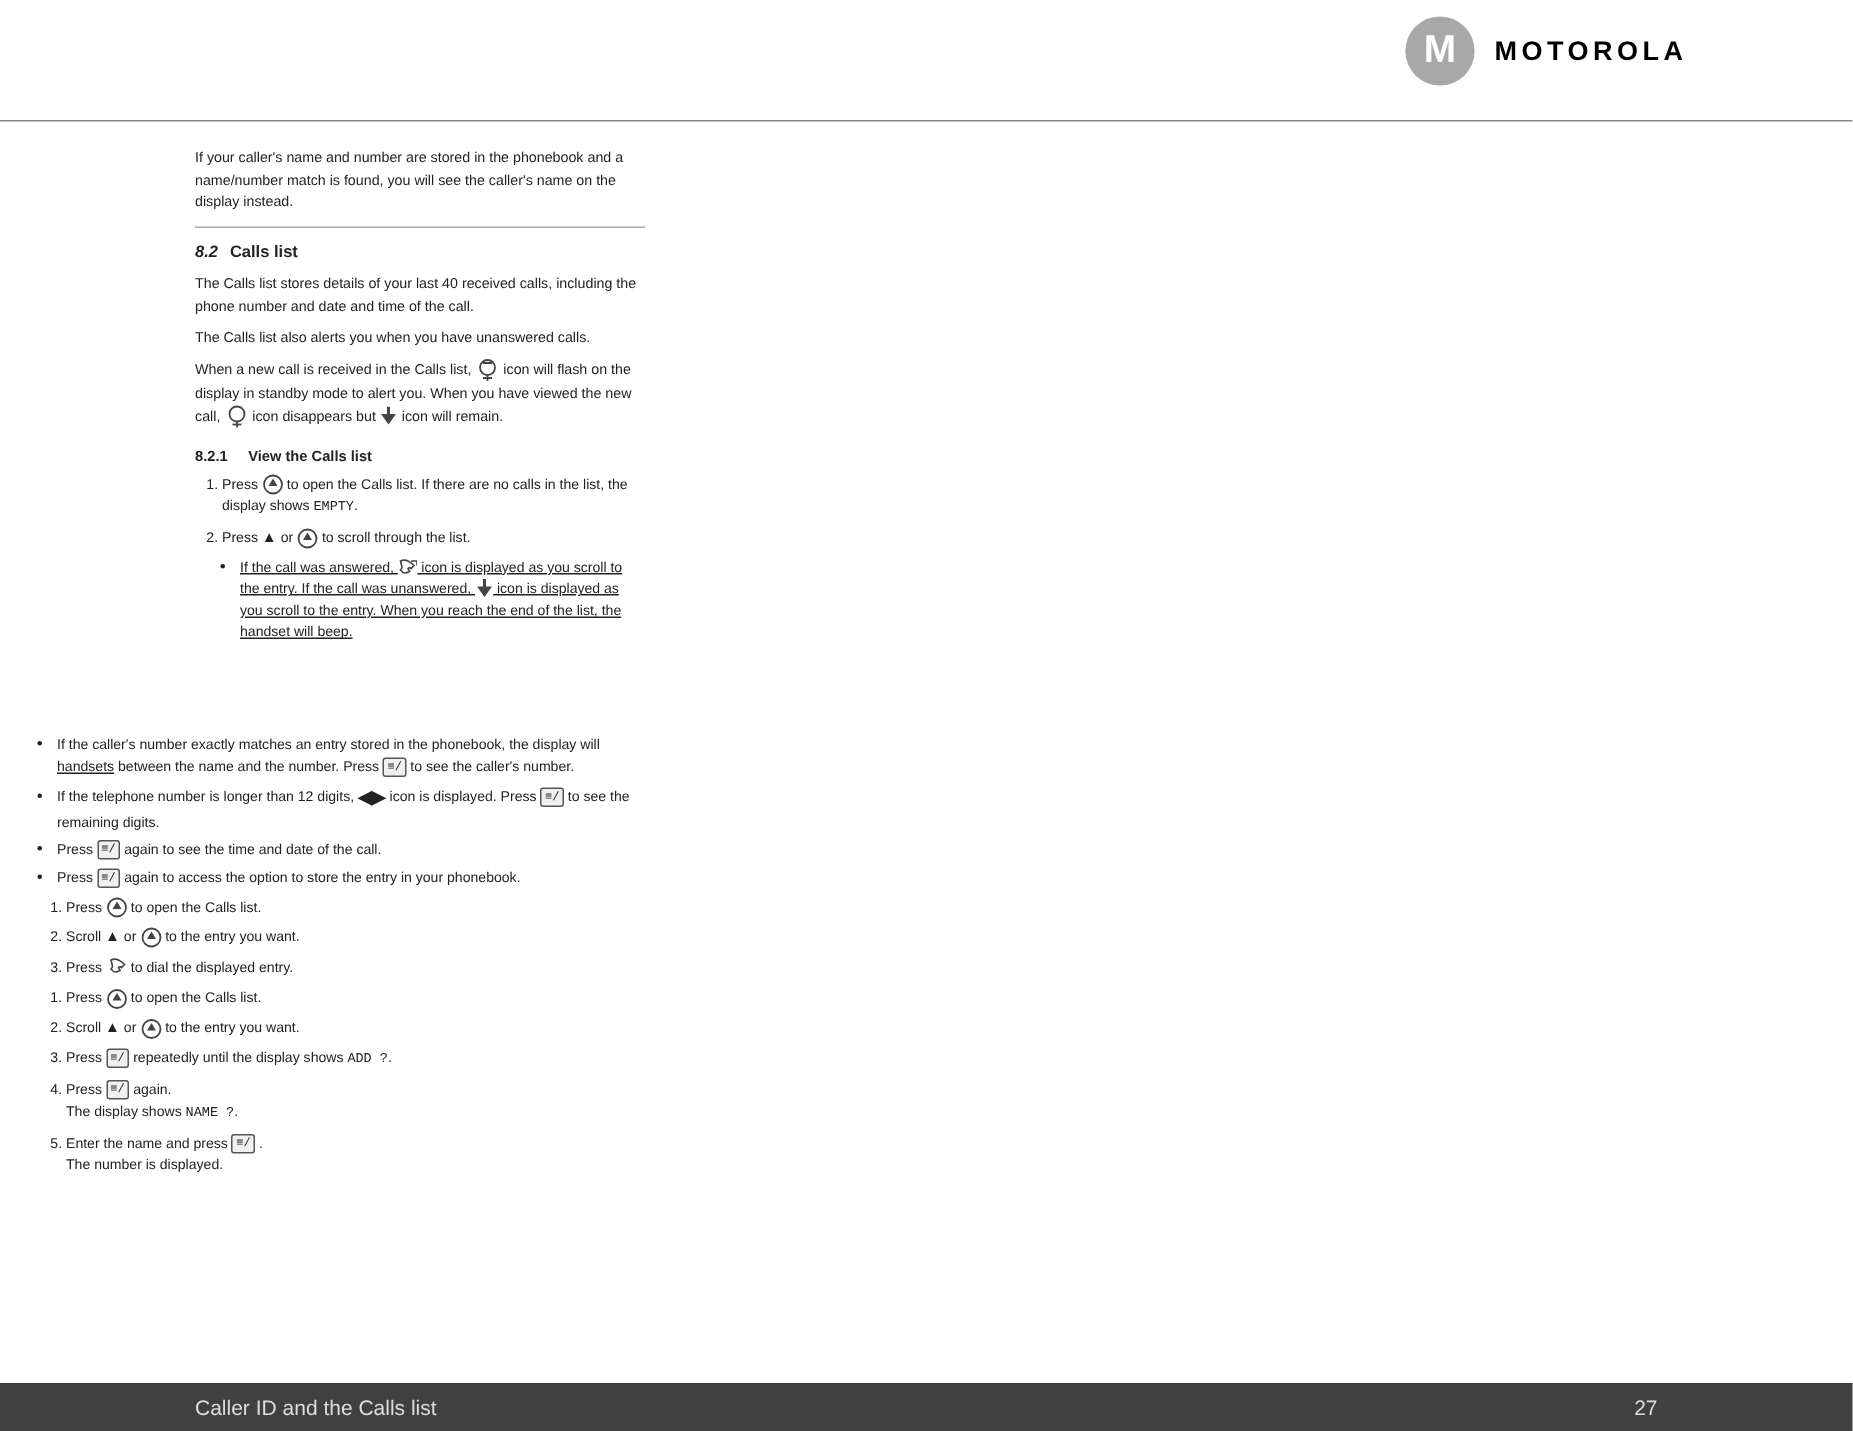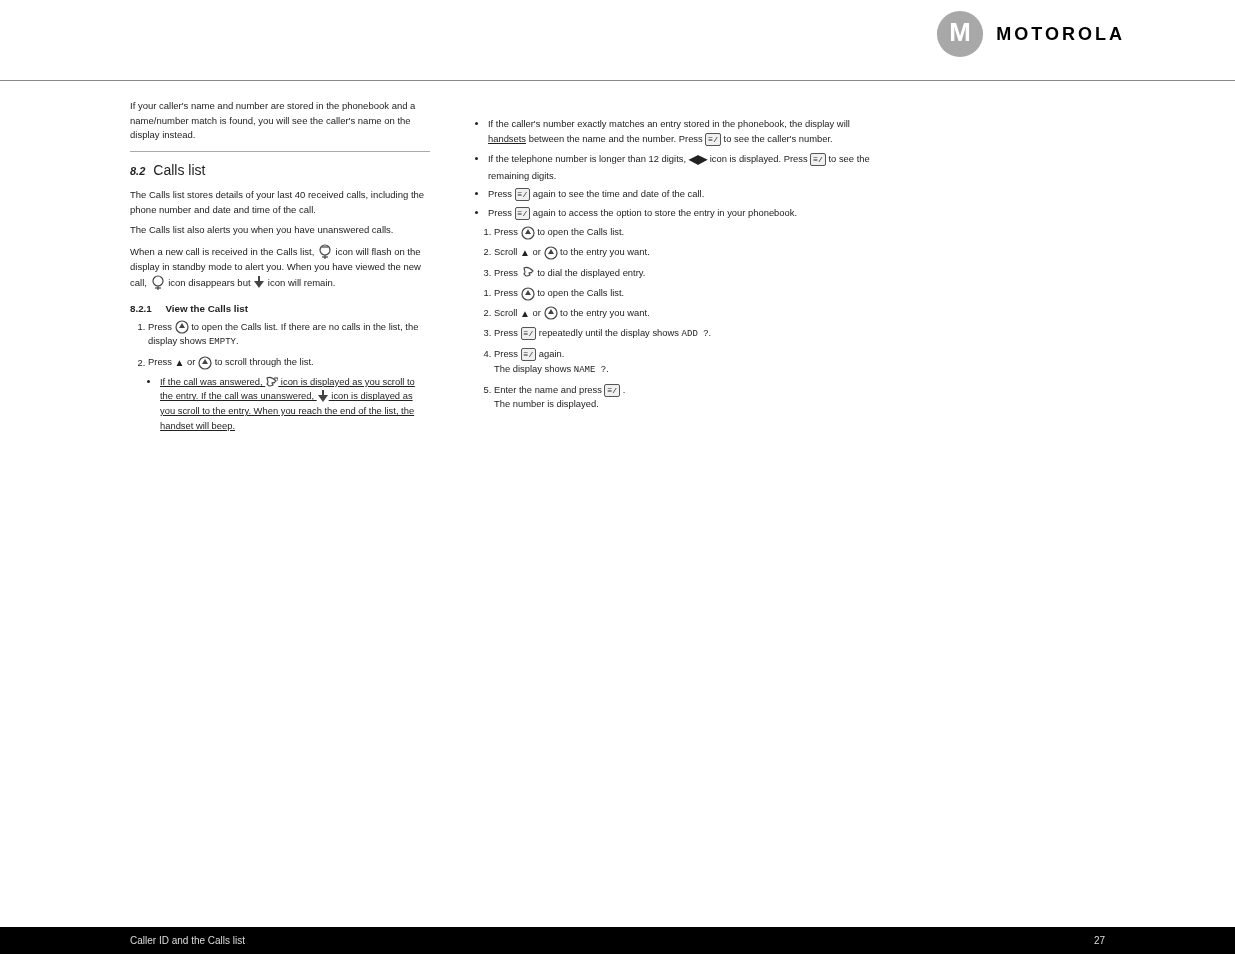--- a/index.html
+++ b/index.html
@@ -24,23 +24,23 @@
       line-height: 1.55;
     }
 
     .monospace {
       font-family: 'Courier New', monospace;
       font-size: 9px;
     }
 
     
     .footer {
-      background: #000000;
+      background: #404040;
       color: #fff;
-      font-size: 10px;
+      font-size: 14px;
       padding: 8px 130px;
       display: flex;
       justify-content: space-between;
       align-items: center;
       width: 1235px;
       text-align: center;
     }
 
     .footer-text {
       color: #ddd;
@@ -69,21 +69,21 @@
       position: absolute;
       top: 10px;
       right: 110px;
       display: flex;
       align-items: center;
       gap: 12px;
     }
 
     .content-columns {
       display: flex;
-      flex-direction: row;
+      flex-direction: column;
       margin-top: 80px;
       border-top: 1.5px solid #888;
       padding-top: 0;
     }
 
     .left-col {
       width: 450px;
       padding: 18px 20px 18px 130px;
       font-size: 9.4px;
       line-height: 1.55;
@@ -105,22 +105,22 @@
       margin-bottom: 6px;
     }
 
     .section-num {
       font-weight: bold;
       font-size: 11px;
       font-style: italic;
     }
 
     .section-lbl {
-      font-weight: normal;
-      font-size: 14px;
+      font-weight: bold;
+      font-size: 11px;
     }
 
     .sub-head {
       font-weight: bold;
       font-size: 9.8px;
       margin-top: 10px;
       margin-bottom: 4px;
     }
 
     ol.steps {

